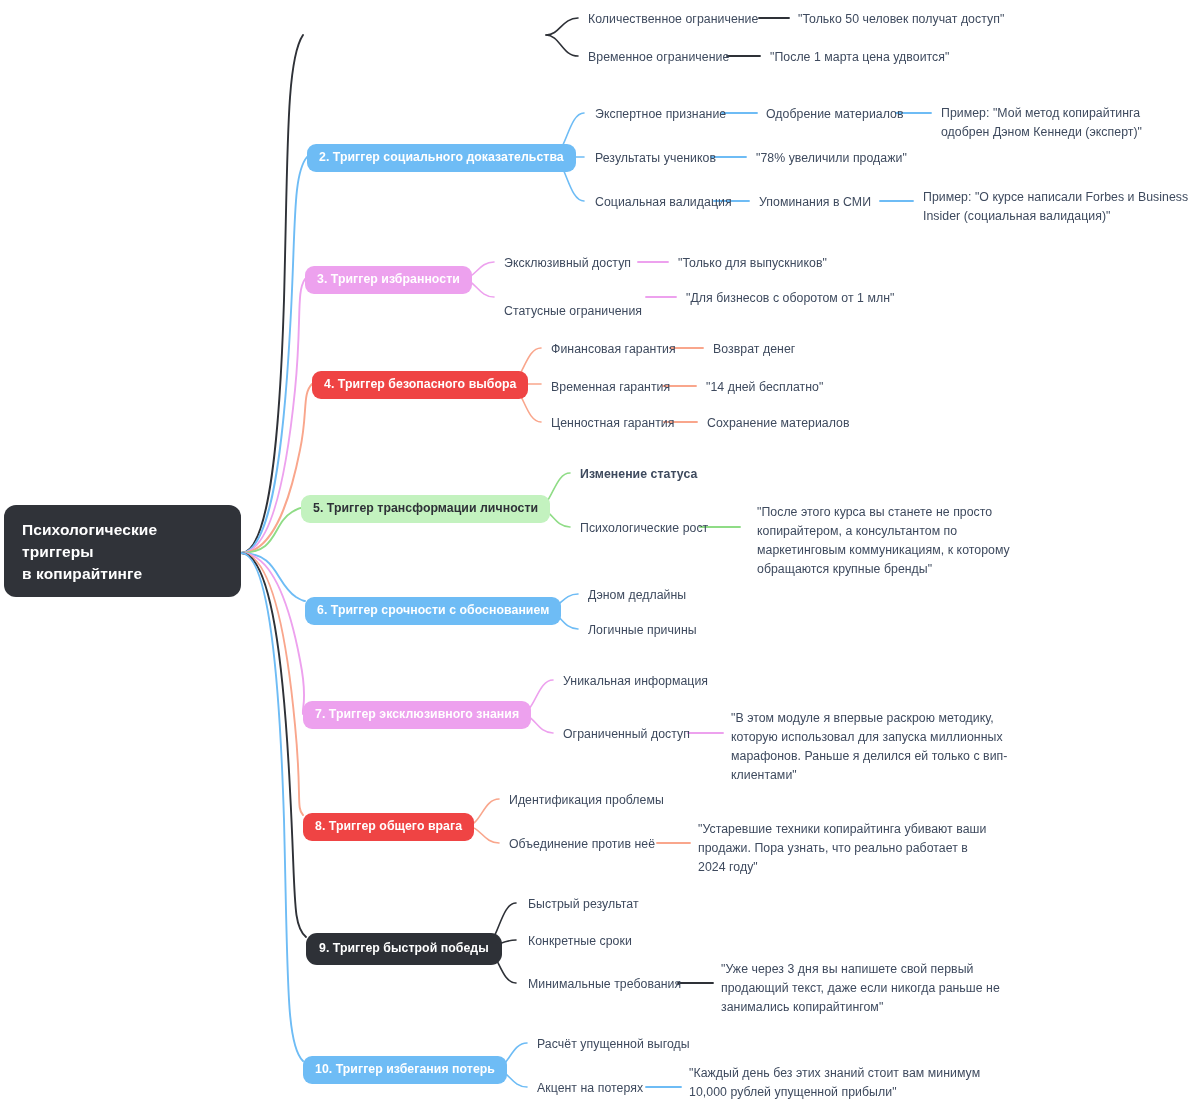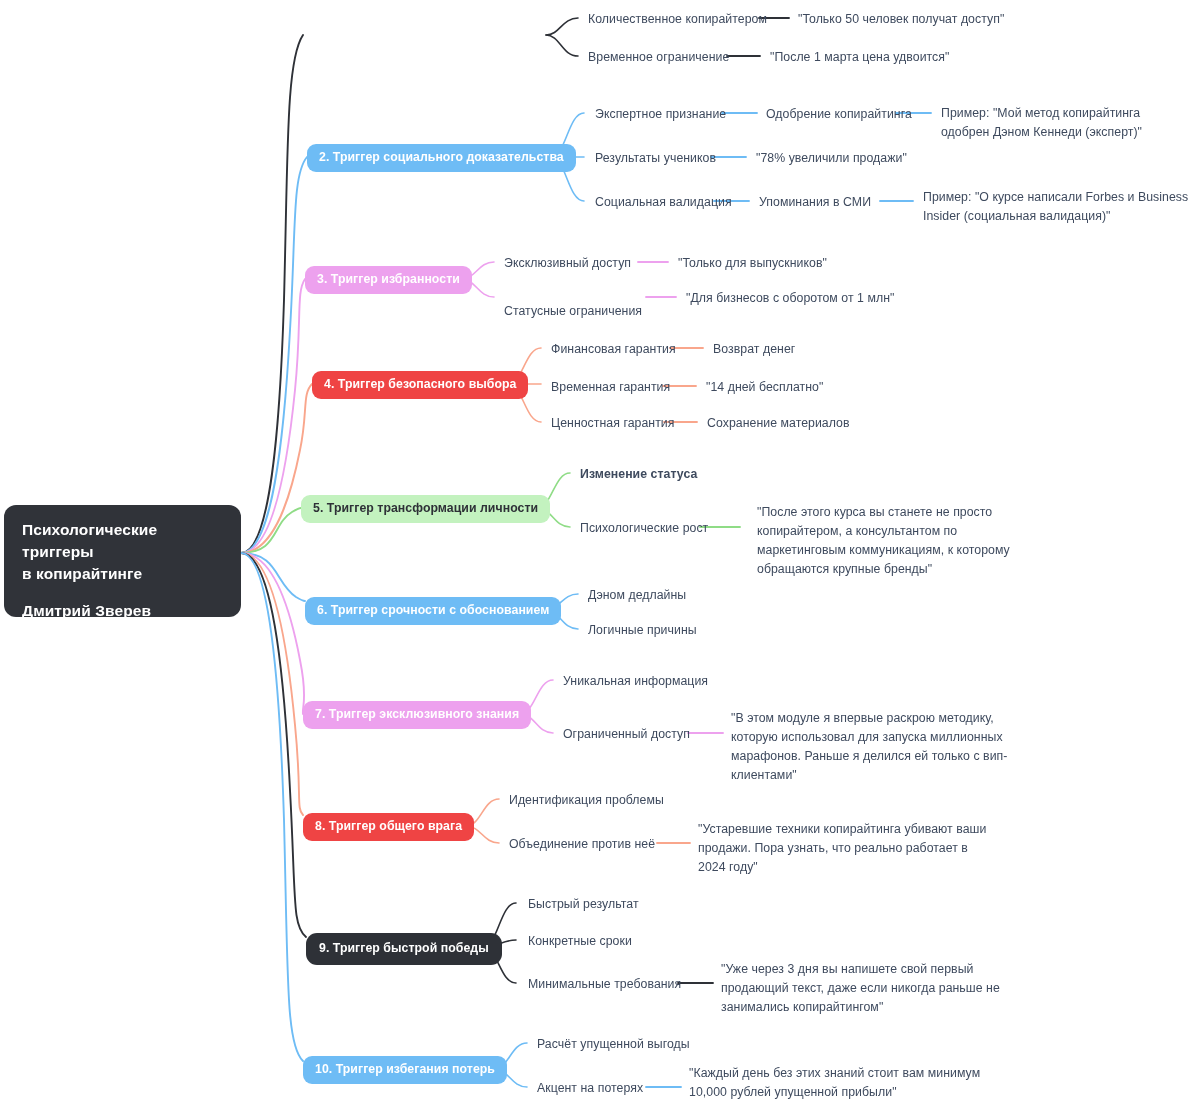--- a/index.html
+++ b/index.html
@@ -126,34 +126,34 @@
       <line x1="663" y1="386" x2="696" y2="386" stroke="#f9a68c"></line>
       <line x1="664" y1="422" x2="697" y2="422" stroke="#f9a68c"></line>
       <line x1="700" y1="527" x2="740" y2="527" stroke="#8fdc86"></line>
       <line x1="688" y1="733" x2="723" y2="733" stroke="#eda1ee"></line>
       <line x1="657" y1="843" x2="690" y2="843" stroke="#f9a68c"></line>
       <line x1="678" y1="983" x2="713" y2="983" stroke="#2e3137"></line>
       <line x1="646" y1="1087" x2="681" y2="1087" stroke="#6ebcf5"></line>
     </g>
   </svg>
 
-  <div class="root-node" style="left:4px;top:505px;width:237px;height:112px;">
+  <div class="root-node" style="left:4px;top:505px;width:237px;height:92px;">
     <span>Психологические триггеры</span><br>
     <span>в копирайтинге</span>
     <span class="root-sub">Дмитрий Зверев</span>
   </div>
 
-  <div class="leaf" style="left:588px;top:10px;">Количественное копирайтером</div>
+  <div class="leaf" style="left:588px;top:10px;">Количественное ограничение</div>
   <div class="leaf" style="left:798px;top:10px;">"Только 50 человек получат доступ"</div>
   <div class="leaf" style="left:588px;top:48px;">Временное ограничение</div>
   <div class="leaf" style="left:770px;top:48px;">"После 1 марта цена удвоится"</div>
 
   <div class="pill blue" style="left:307px;top:144px;">2. Триггер социального доказательства</div>
   <div class="leaf" style="left:595px;top:105px;">Экспертное признание</div>
-  <div class="leaf" style="left:766px;top:105px;">Одобрение копирайтинга</div>
+  <div class="leaf" style="left:766px;top:105px;">Одобрение материалов</div>
   <div class="leaf wrap" style="left:941px;top:104px;width:248px;">Пример: "Мой метод копирайтинга одобрен Дэном Кеннеди (эксперт)"</div>
   <div class="leaf" style="left:595px;top:149px;">Результаты учеников</div>
   <div class="leaf" style="left:756px;top:149px;">"78% увеличили продажи"</div>
   <div class="leaf" style="left:595px;top:193px;">Социальная валидация</div>
   <div class="leaf" style="left:759px;top:193px;">Упоминания в СМИ</div>
   <div class="leaf wrap" style="left:923px;top:188px;width:266px;">Пример: "О курсе написали Forbes и Business Insider (социальная валидация)"</div>
 
   <div class="pill purple" style="left:305px;top:266px;">3. Триггер избранности</div>
   <div class="leaf" style="left:504px;top:254px;">Эксклюзивный доступ</div>
   <div class="leaf" style="left:678px;top:254px;">"Только для выпускников"</div>

